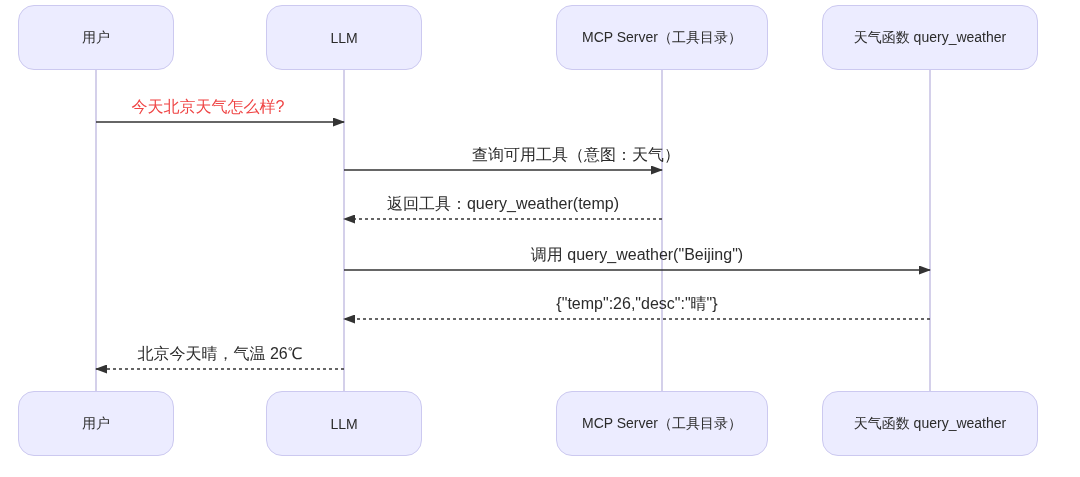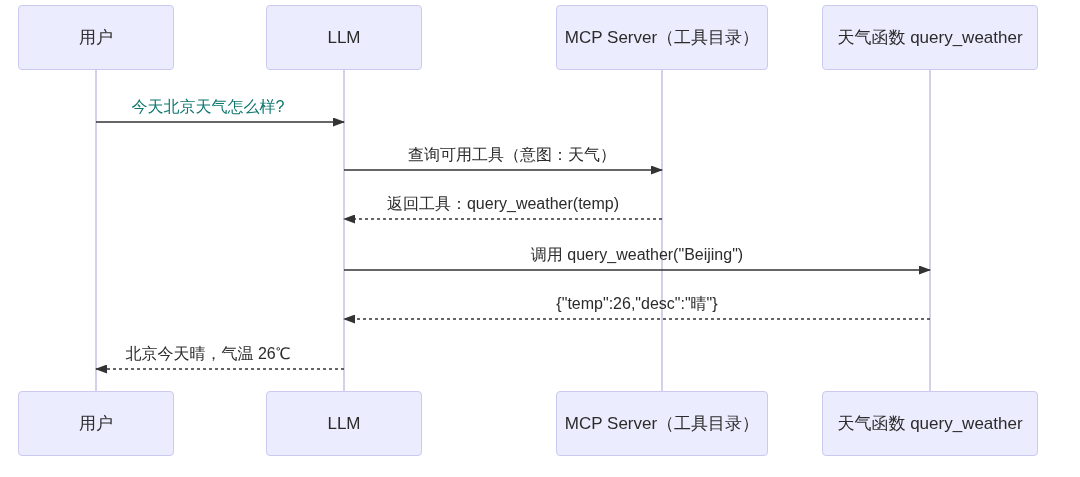--- a/index.html
+++ b/index.html
@@ -1,23 +1,23 @@
 <!DOCTYPE html>
 <html><head>
 <meta charset="utf-8">
 <style>
   html,body{margin:0;padding:0;background:#ffffff;font-family:"Liberation Sans",sans-serif;}
   #stage{position:relative;overflow:hidden;}
   .lifeline{position:absolute;width:1.5px;}
   .actor-box{
     position:absolute;
     border:1px solid;
-    border-radius:4px;
+    border-radius:16px;
     display:flex;align-items:center;justify-content:center;
-    font-size:17px;font-weight:500;
+    font-size:14px;font-weight:500;
     box-sizing:border-box;
     white-space:nowrap;
   }
   .arrows{position:absolute;left:0;top:0;}
   .msg-label{
     position:absolute;height:20px;line-height:20px;
     font-size:16px;font-weight:500;text-align:center;white-space:nowrap;
   }
 </style>
 </head>
@@ -58,19 +58,19 @@
           <path d="M0,0L12,4.5L0,9Z" fill="#333333"></path>
         </marker>
       </defs>
       <line x1="96" y1="122" x2="344" y2="122" stroke="#333333" stroke-width="1.7" marker-end="url(#arrowhead)"></line>
       <line x1="344" y1="170" x2="662" y2="170" stroke="#333333" stroke-width="1.7" marker-end="url(#arrowhead)"></line>
       <line x1="662" y1="219" x2="344" y2="219" stroke="#333333" stroke-width="1.7" stroke-dasharray="3,3" marker-end="url(#arrowhead)"></line>
       <line x1="344" y1="270" x2="930" y2="270" stroke="#333333" stroke-width="1.7" marker-end="url(#arrowhead)"></line>
       <line x1="930" y1="319" x2="344" y2="319" stroke="#333333" stroke-width="1.7" stroke-dasharray="3,3" marker-end="url(#arrowhead)"></line>
       <line x1="344" y1="369" x2="96" y2="369" stroke="#333333" stroke-width="1.7" stroke-dasharray="3,3" marker-end="url(#arrowhead)"></line>
     </svg>
-    <div class="msg-label" style="left: 96px; width: 224px; top: 97px; color: #0f766e;">今天北京天气怎么样?</div>
-    <div class="msg-label" style="left: 344px; width: 336px; top: 145px; color: rgb(43, 43, 43);">查询可用工具（意图：天气）</div>
+    <div class="msg-label" style="left: 96px; width: 224px; top: 97px; color: #ef4444;">今天北京天气怎么样?</div>
+    <div class="msg-label" style="left: 344px; width: 336px; top: 145px; color: rgb(43, 43, 43); text-align: right;">查询可用工具（意图：天气）</div>
     <div class="msg-label" style="left: 344px; width: 318px; top: 194px; color: rgb(43, 43, 43);">返回工具：query_weather(temp)</div>
     <div class="msg-label" style="left: 344px; width: 586px; top: 245px; color: rgb(43, 43, 43);">调用 query_weather("Beijing")</div>
     <div class="msg-label" style="left: 344px; width: 586px; top: 294px; color: rgb(43, 43, 43);">{"temp":26,"desc":"晴"}</div>
-    <div class="msg-label" style="left: 84px; width: 248px; top: 344px; color: rgb(43, 43, 43);">北京今天晴，气温 26℃</div>
+    <div class="msg-label" style="left: 96px; width: 248px; top: 344px; color: rgb(43, 43, 43);">北京今天晴，气温 26℃</div>
   </div>
 
 </body></html>

